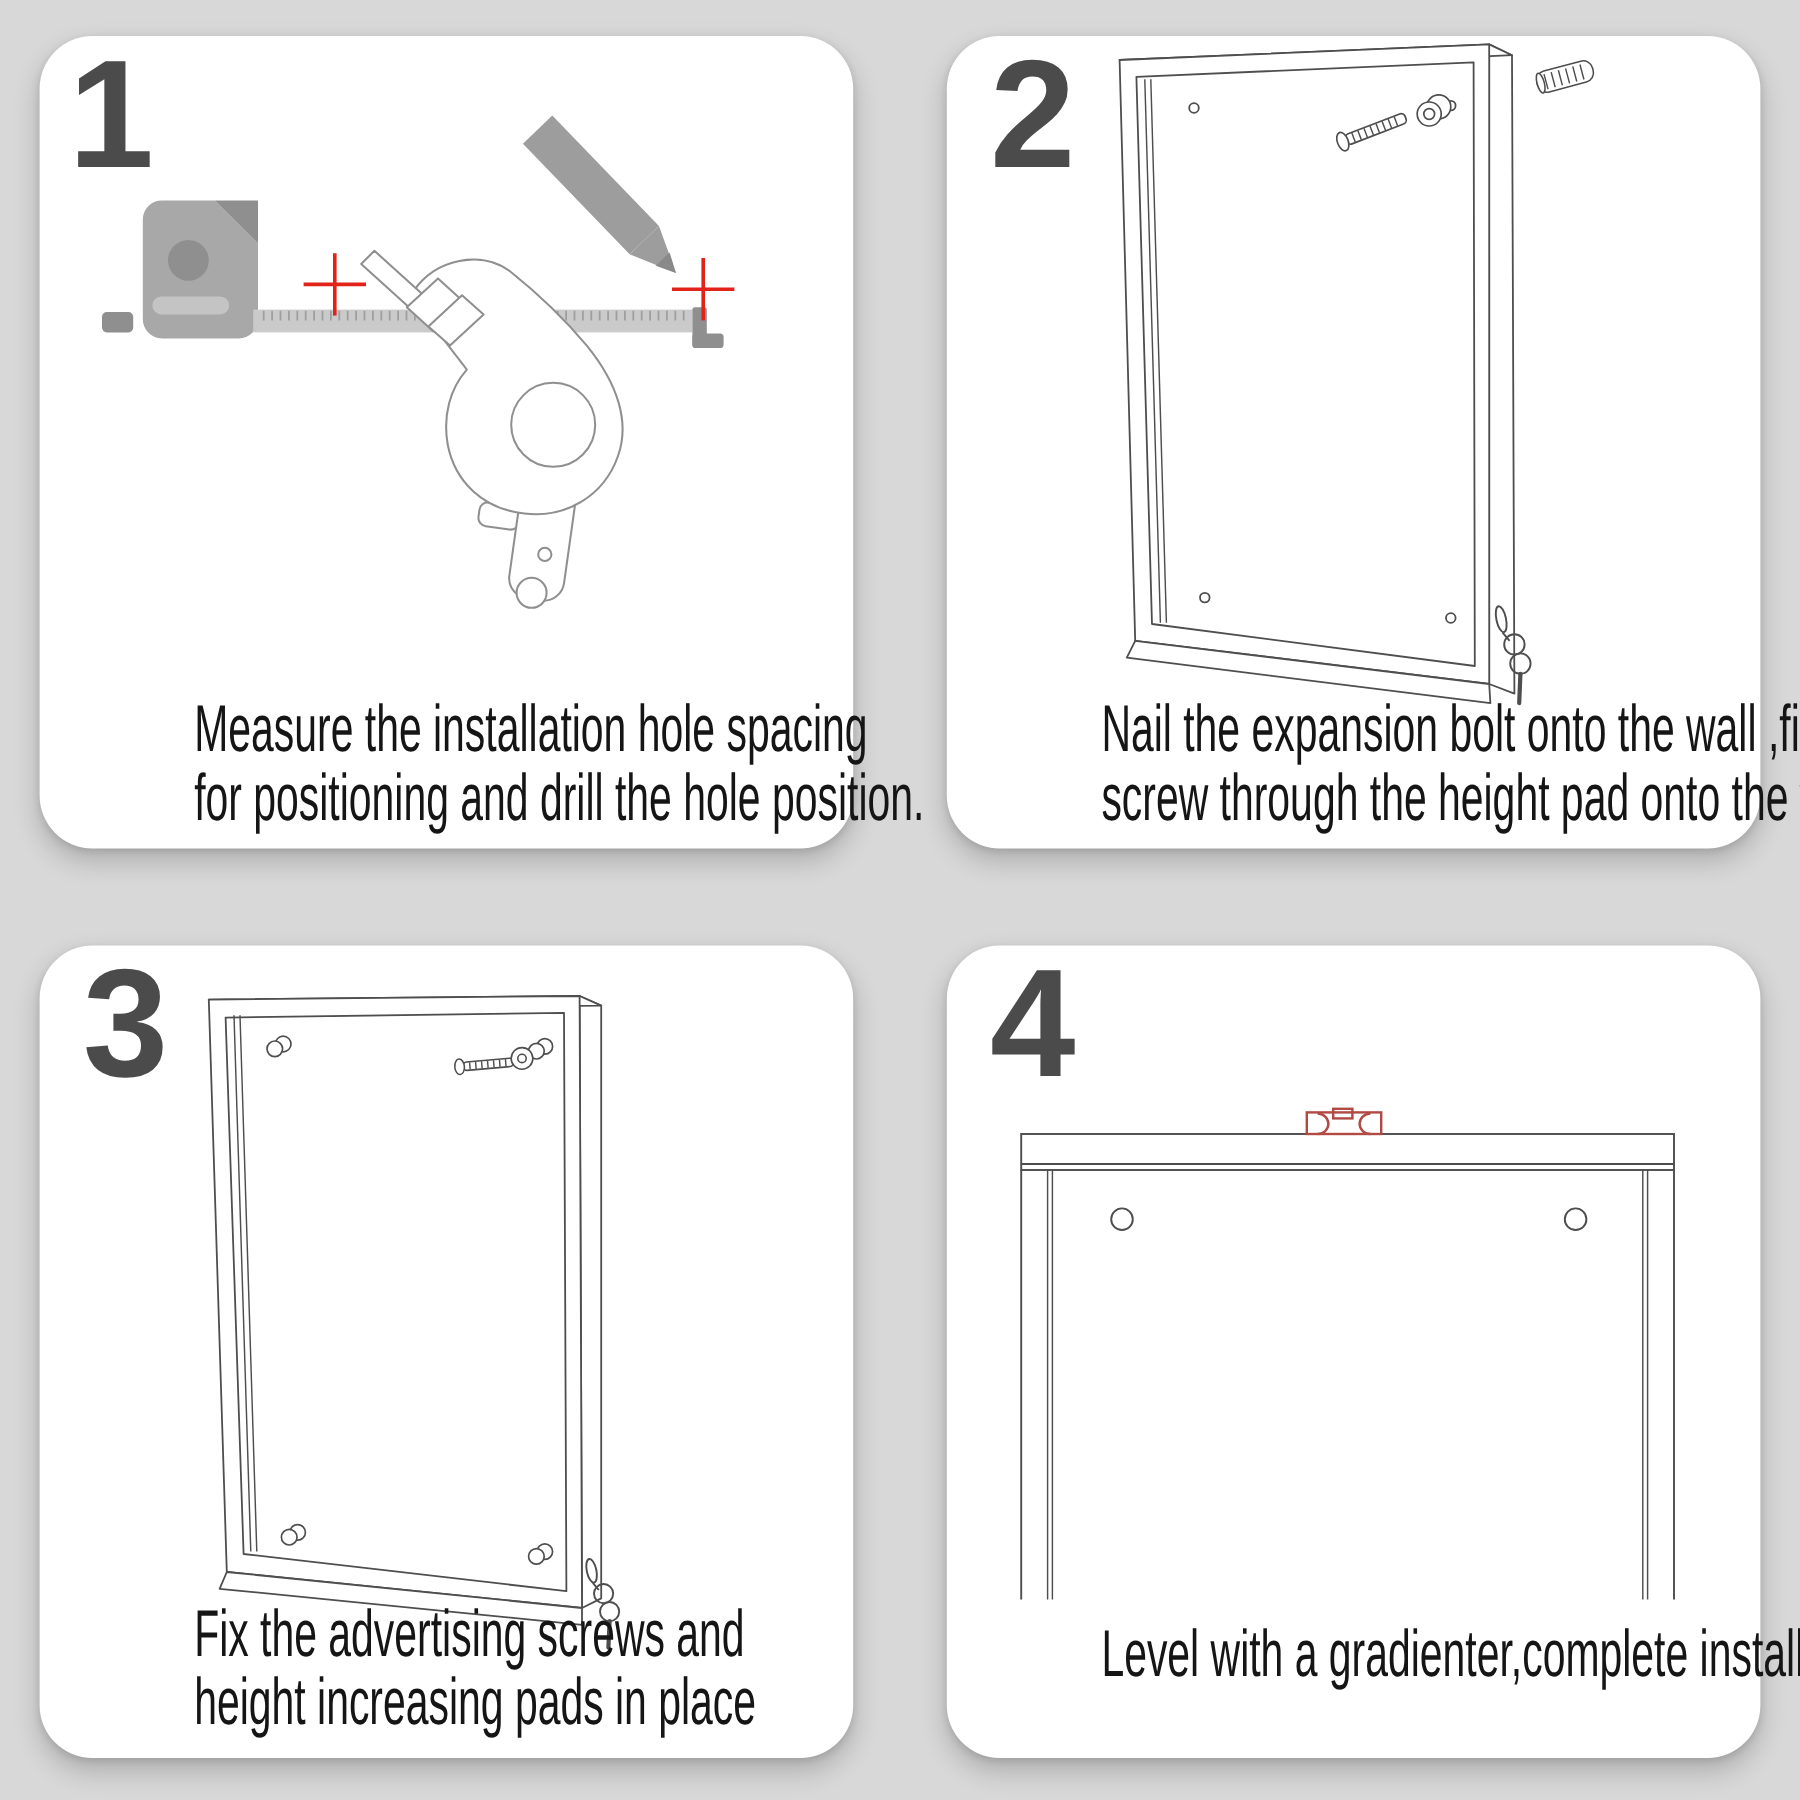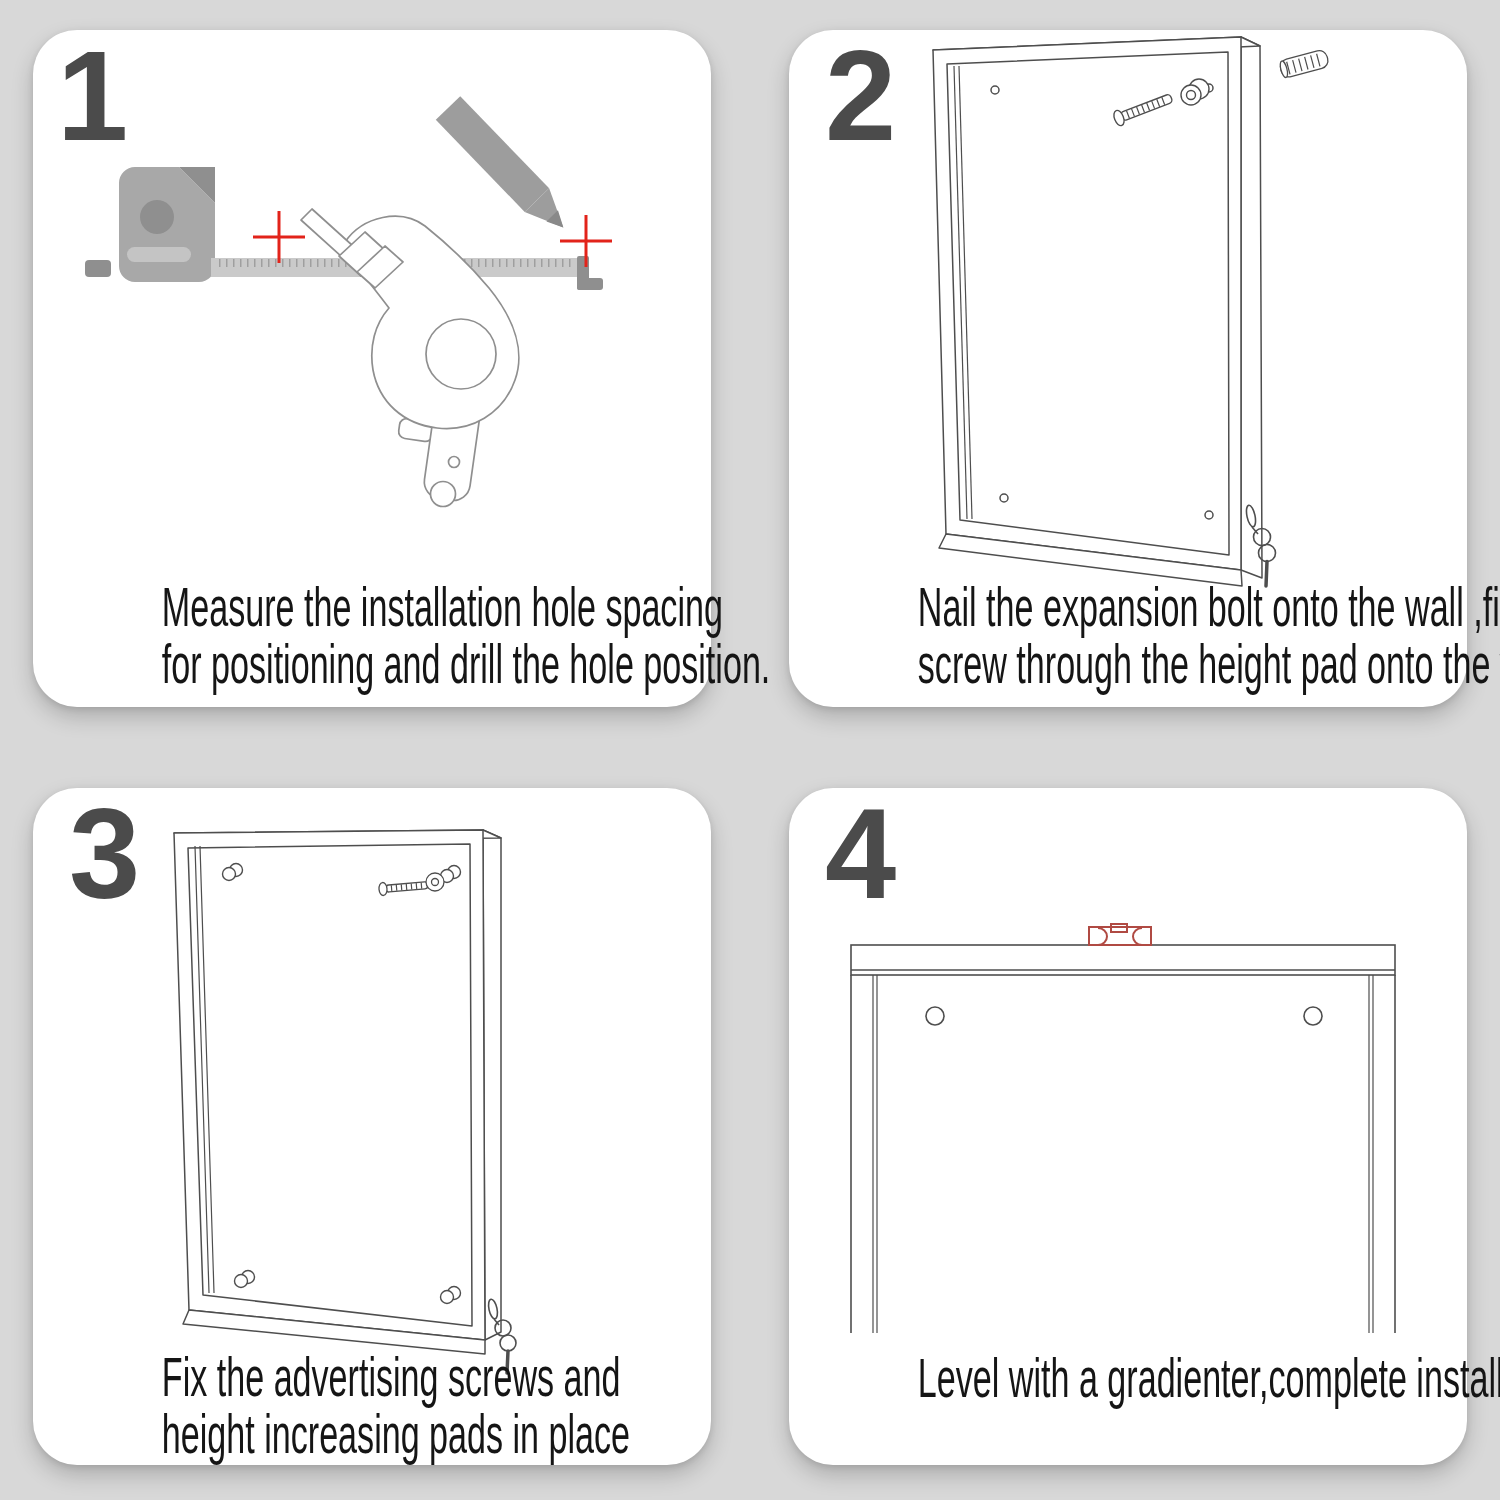--- a/index.html
+++ b/index.html
@@ -33,21 +33,21 @@
   #card1 .num{left:24px;}
   .art{position:absolute;left:0;top:0;}
   .caption{
     position:absolute;left:0;right:0;
     text-align:center;
     font-size:55px;line-height:57px;
     color:#151515;
   }
   #card1 .caption{bottom:14px;}
   #card2 .caption{bottom:14px;}
-  #card3 .caption{bottom:2px;margin-top:16px;}
+  #card3 .caption{bottom:18px;margin-top:16px;}
   #card4 .caption{bottom:58px;}
   .cap-line{
     transform:scaleX(0.62);
     transform-origin:50% 50%;
     white-space:nowrap;
   }
   .dot{font-weight:700;}
   svg{display:block;}
 </style>
 </head>

